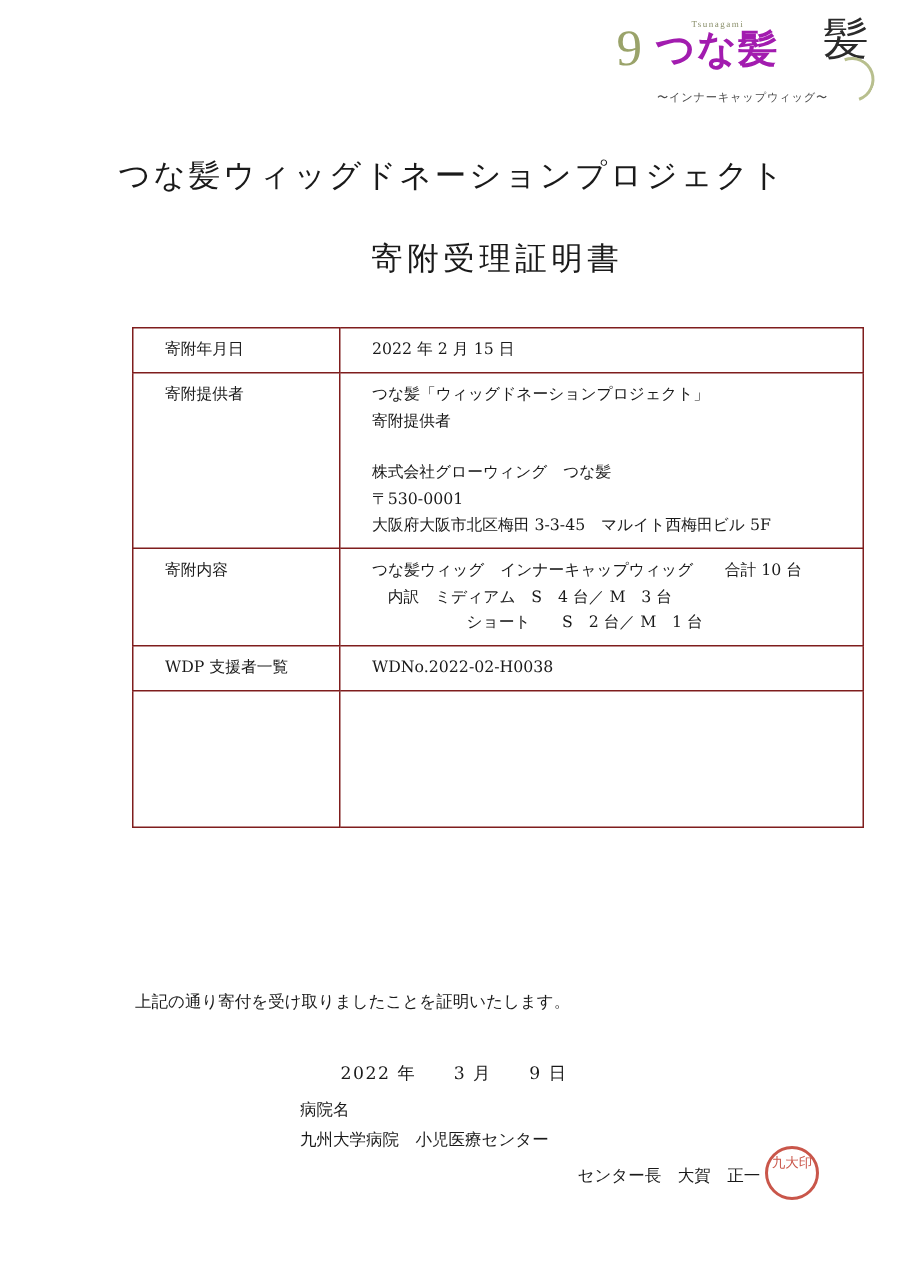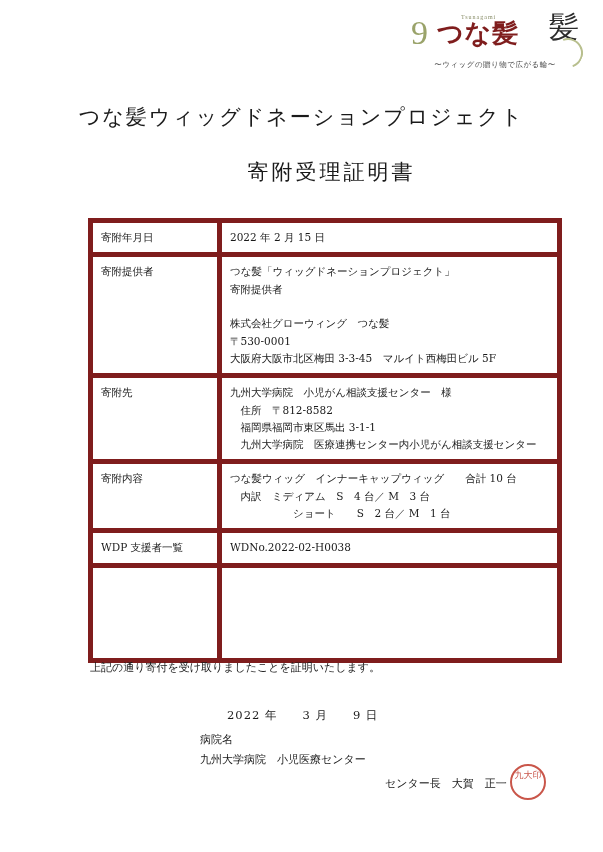--- a/index.html
+++ b/index.html
@@ -47,21 +47,21 @@
     font-size: 34px;
     color: #9aa36a;
     font-family: "Liberation Serif", serif;
     line-height: 1;
   }
   .logo-main {
     position: absolute;
     top: 12px;
     left: 32px;
     font-size: 26px;
-    color: #7f1d1d;
+    color: #a21caf;
     letter-spacing: 1px;
     line-height: 1;
     font-family: "DejaVu Sans", sans-serif;
     font-weight: bold;
   }
   .logo-kanji {
     position: absolute;
     top: 4px;
     right: 6px;
     font-size: 30px;
@@ -120,23 +120,23 @@
     position: absolute;
     top: 218px;
     left: 88px;
     width: 427px;
     border-collapse: collapse;
     table-layout: fixed;
     font-size: 10.5px;
     font-family: "DejaVu Serif", serif;
   }
   .cert-table td {
-    border: 5px solid #7f1d1d;
+    border: 1px solid #7f1d1d;
     vertical-align: top;
-    padding: 6px 8px 6px 8px;
+    padding: 6px 8px 6px 21px;
     line-height: 1.65;
   }
   .cert-table td.label {
     width: 108px;
     white-space: nowrap;
   }
   .cert-table td.value {
     width: 319px;
   }
   .row-spacer td {
@@ -206,21 +206,21 @@
 <body>
 
 <div class="page">
 
   <div class="logo">
     <span class="logo-romaji">Tsunagami</span>
     <span class="logo-mark">9</span>
     <span class="logo-main">つな髪</span>
     <span class="logo-kanji">髪</span>
     <span class="logo-swirl"></span>
-    <span class="logo-tagline">〜ウィッグの贈り物で広がる輪〜</span>
+    <span class="logo-tagline">〜インナーキャップウィッグ〜</span>
   </div>
 
   <div class="doc-title">つな髪ウィッグドネーションプロジェクト</div>
   <div class="doc-subtitle">寄附受理証明書</div>
 
   <table class="cert-table">
     <tbody>
         <tr>
       <td class="label">寄附年月日</td>
       <td class="value">
@@ -232,29 +232,20 @@
       <td class="value">
         <span class="vline">つな髪「ウィッグドネーションプロジェクト」</span>
         <span class="vline">寄附提供者</span>
         <span class="vline">&nbsp;</span>
         <span class="vline">株式会社グローウィング　つな髪</span>
         <span class="vline">〒530-0001</span>
         <span class="vline">大阪府大阪市北区梅田 3-3-45　マルイト西梅田ビル 5F</span>
       </td>
     </tr>
     <tr>
-      <td class="label">寄附先</td>
-      <td class="value">
-        <span class="vline">九州大学病院　小児がん相談支援センター　様</span>
-        <span class="vline">　住所　〒812-8582</span>
-        <span class="vline">　福岡県福岡市東区馬出 3-1-1</span>
-        <span class="vline">　九州大学病院　医療連携センター内小児がん相談支援センター</span>
-      </td>
-    </tr>
-    <tr>
       <td class="label">寄附内容</td>
       <td class="value">
         <span class="vline">つな髪ウィッグ　インナーキャップウィッグ　　合計 10 台</span>
         <span class="vline">　内訳　ミディアム　S　4 台／ M　3 台</span>
         <span class="vline">　　　　　　ショート　　S　2 台／ M　1 台</span>
       </td>
     </tr>
     <tr>
       <td class="label">WDP 支援者一覧</td>
       <td class="value">

